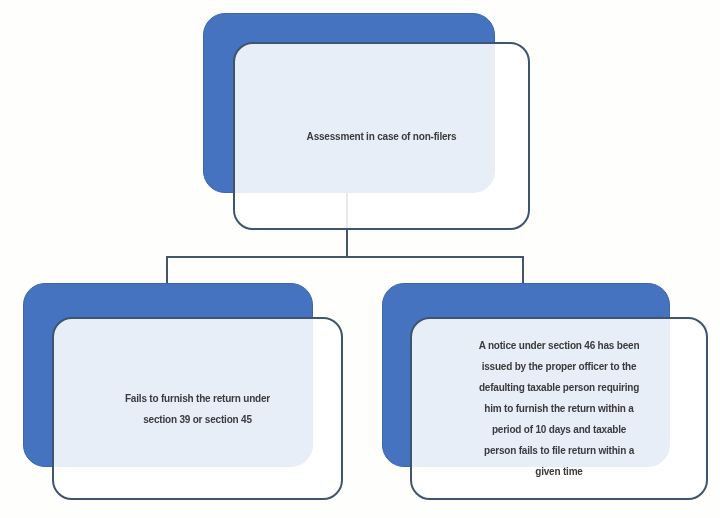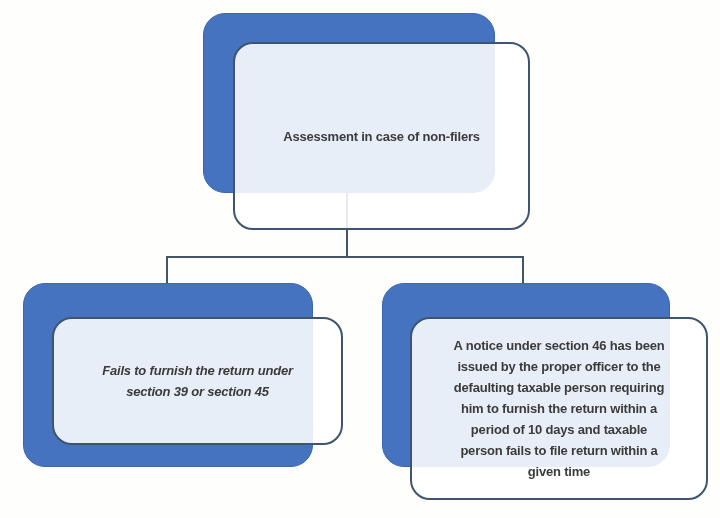--- a/index.html
+++ b/index.html
@@ -43,33 +43,33 @@
     position:absolute;
     background:rgba(255,255,255,0.88);
     border:2px solid var(--front-box-border);
     border-radius:20px;
     display:flex;
     align-items:center;
     justify-content:center;
     text-align:center;
   }
   .node-label{
-    font-size:13px;
+    font-size:10px;
     font-weight:bold;
     line-height:21px;
     letter-spacing:-0.2px;
     color:var(--text);
     white-space:pre-line;
     padding:4px 8px;
   }
   
   #root-back   {left:203px; top:13px;  width:292px; height:180px;}
   #root-front  {left:233px; top:42px;  width:297px; height:188px;}
   #left-back   {left:23px;  top:283px; width:290px; height:184px;}
-  #left-front  {left:52px;  top:317px; width:291px; height:128px;font-style:italic;}
+  #left-front  {left:52px;  top:317px; width:291px; height:183px;}
   #right-back  {left:382px; top:283px; width:288px; height:184px;}
   #right-front {left:410px; top:317px; width:298px; height:183px;}
 </style>
 </head>
 <body>
 
 <div class="canvas">
 
   <div class="line v" id="stem"></div>
   <div class="line h" id="crossbar"></div>

